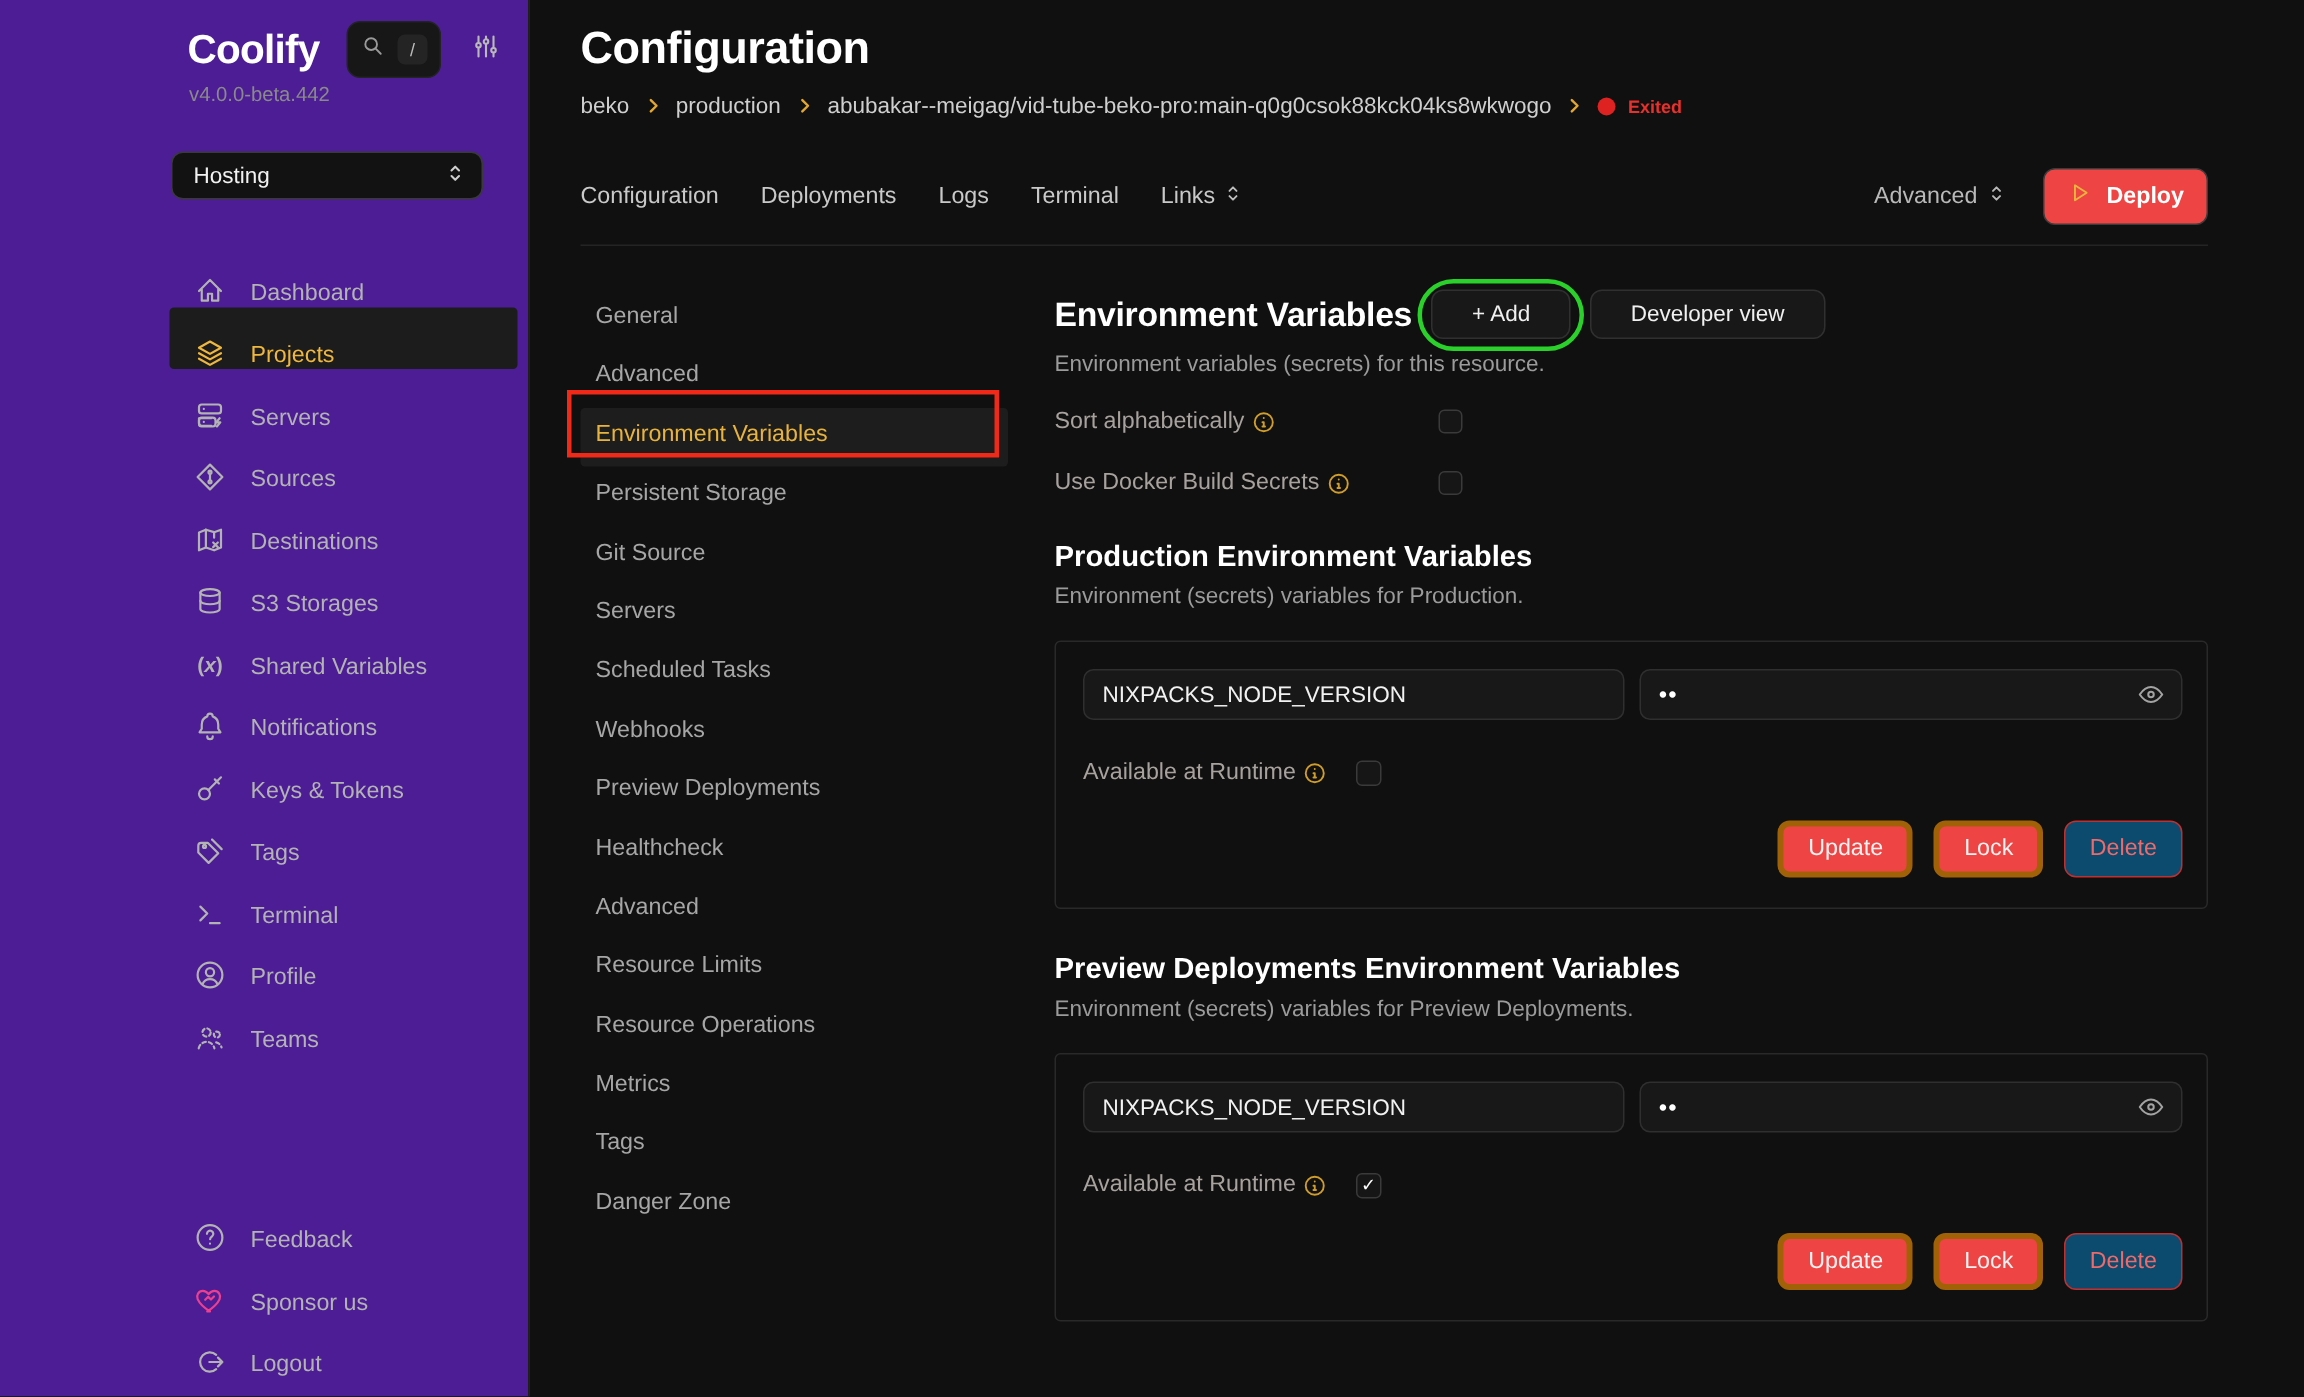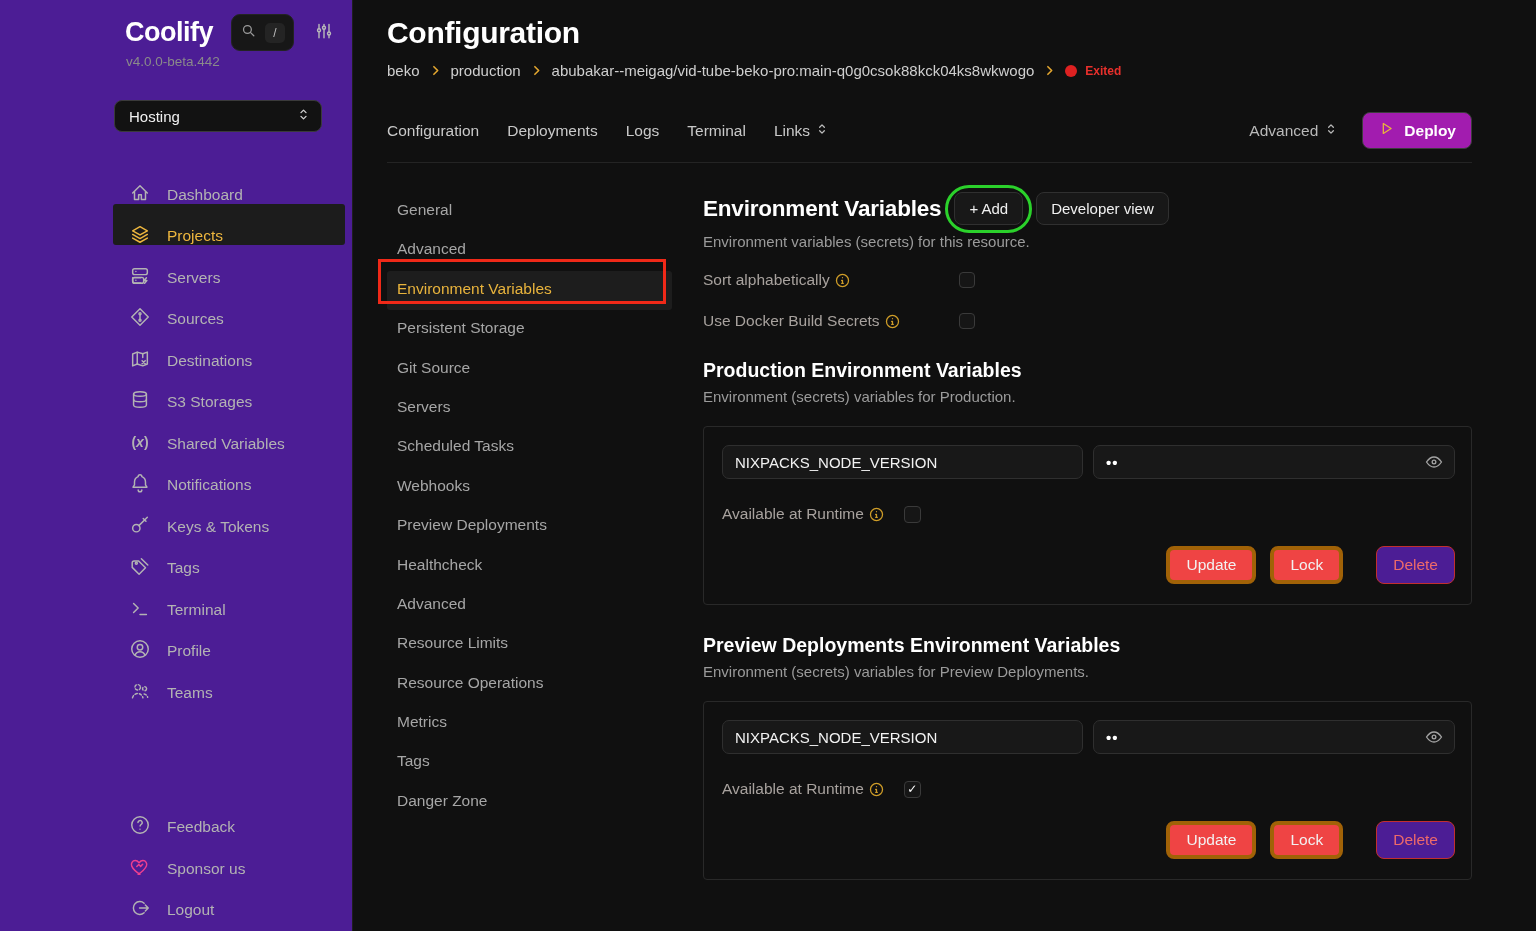--- a/index.html
+++ b/index.html
@@ -47,38 +47,38 @@
   .status { display:flex; align-items:center; gap:8px; }
   .status-dot { width:12px; height:12px; border-radius:50%; background:#de2121; }
   .status-text { color:#e8302c; font-weight:bold; font-size:12px; }
 
   .tabsbar { display:flex; align-items:center; margin-top:33px; padding-bottom:13px; border-bottom:1px solid #242424; }
   .tab { color:#c9c9c9; font-size:15.5px; margin-right:28px; cursor:pointer; display:flex; align-items:center; gap:5px; }
   .tab svg { width:14px; height:14px; stroke:#bdbdbd; }
   .tabs-right { margin-left:auto; display:flex; align-items:center; gap:24px; }
   .advanced-sel { display:flex; align-items:center; gap:6px; color:#b9b9b9; font-size:15.5px; cursor:pointer; }
   .advanced-sel svg { width:14px; height:14px; stroke:#b9b9b9; }
-  .deploy-btn { display:flex; align-items:center; gap:9px; background:#a21caf; border:1px solid #3c3c3c;
+  .deploy-btn { display:flex; align-items:center; gap:9px; background:#ef4444; border:1px solid #3c3c3c;
     border-radius:8px; padding:7px 15px; color:#fff; font-size:15.5px; font-weight:bold; cursor:pointer; }
   .deploy-btn svg { width:17px; height:17px; stroke:#e9b63c; fill:none; stroke-width:1.8;
     stroke-linecap:round; stroke-linejoin:round; }
 
   .content { display:flex; padding-top:29px; flex:1; }
   .subnav { width:285px; min-width:285px; margin-right:31px; display:flex; flex-direction:column; }
   .subnav-item { color:#a6a6a6; font-size:15.5px; padding:9px 10px; height:39.4px; cursor:pointer;
     border-radius:3px; position:relative; }
   .subnav-item.active { background:#1d1d1d; color:#e8b33c; }
   .annotation-red { position:absolute; left:-9px; top:-12px; width:288px; height:45px;
     border:3px solid #f02918; pointer-events:none; z-index:5; }
 
   .panel { flex:1; max-width:769px; }
   .env-header { display:flex; align-items:center; gap:13px; }
   .env-title { font-size:22.5px; font-weight:bold; color:#fff; letter-spacing:-0.2px; }
   .btn { background:#181818; border:1px solid #303030; border-radius:8px; color:#f0f0f0;
-    font-size:15px; padding:7px 14px; cursor:pointer; font-family:inherit; }
+    font-size:15px; padding:7px 26px; cursor:pointer; font-family:inherit; }
   .add-wrap { position:relative; }
   .annotation-green { position:absolute; left:-9px; top:-7px; right:-9px; bottom:-8px;
     border:3px solid #2bd12b; border-radius:26px; pointer-events:none; z-index:5; }
   .env-desc { color:#9b9b9b; font-size:15px; margin-top:8px; }
   .toggles { margin-top:21px; display:flex; flex-direction:column; gap:23px; }
   .toggle-row { display:flex; align-items:center; width:272px; }
   .toggle-label { color:#a8a29e; font-size:15.5px; display:flex; align-items:center; gap:4px; }
   .info-icon svg { width:17px; height:17px; stroke:#cf9d28; fill:none; stroke-width:1.8;
     stroke-linecap:round; stroke-linejoin:round; display:block; }
   .checkbox { width:16px; height:16px; border:1px solid #3a3a3a; background:#161616; border-radius:4px;
@@ -99,21 +99,21 @@
   .val-input { flex:1; background:transparent; border:none; outline:none; color:#fff; font-size:15px;
     font-weight:bold; letter-spacing:1px; font-family:inherit; }
   .eye-btn { cursor:pointer; display:flex; }
   .eye-btn svg { width:20px; height:20px; stroke:#a3a3a3; fill:none; stroke-width:1.6;
     stroke-linecap:round; stroke-linejoin:round; }
   .runtime-row { display:flex; align-items:center; margin-top:26px; }
   .runtime-row .checkbox { margin-left:19px; width:17px; height:17px; }
   .card-actions { display:flex; justify-content:flex-end; gap:14px; margin-top:23px; }
   .btn-sm { background:#ef4444; border:4px solid #a16207; border-radius:8px; color:#f2f2f2;
     font-size:15.5px; padding:6px 16px; cursor:pointer; font-family:inherit; }
-  .btn-delete { background:#4c1d95; border:1px solid #c22f2f; color:#ee6a6a;margin-left:19px; }
+  .btn-delete { background:#0c4a6e; border:1px solid #c22f2f; color:#ee6a6a; }
 </style>
 </head>
 <body>
 
 <div class="app">
 
   <aside class="sidebar">
     <div class="side-inner">
       <div class="brand-row">
         <div class="brand">Coolify</div>

